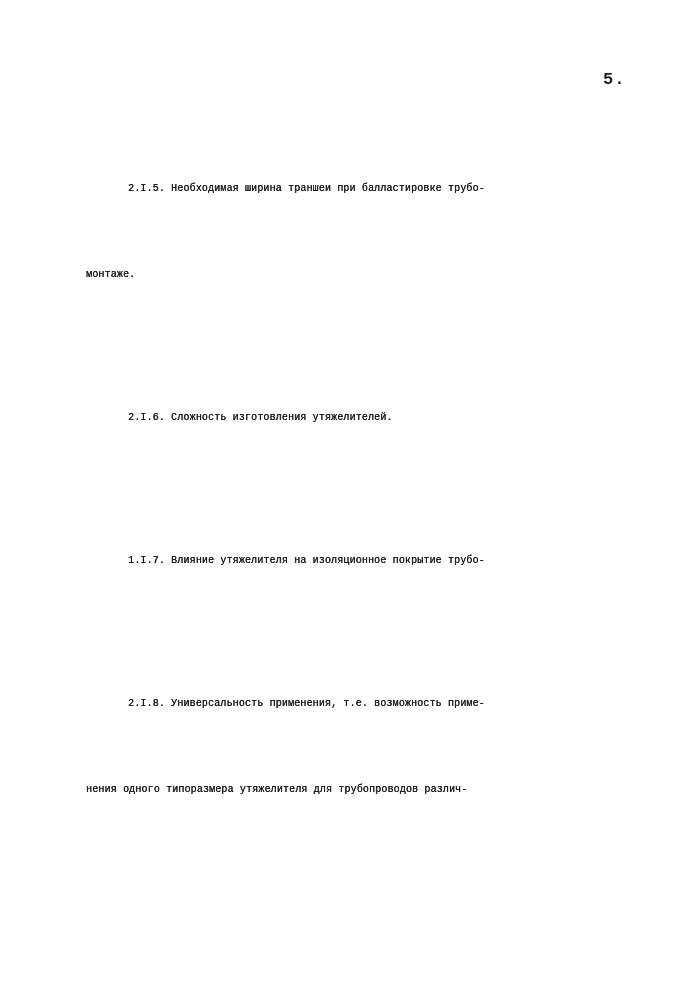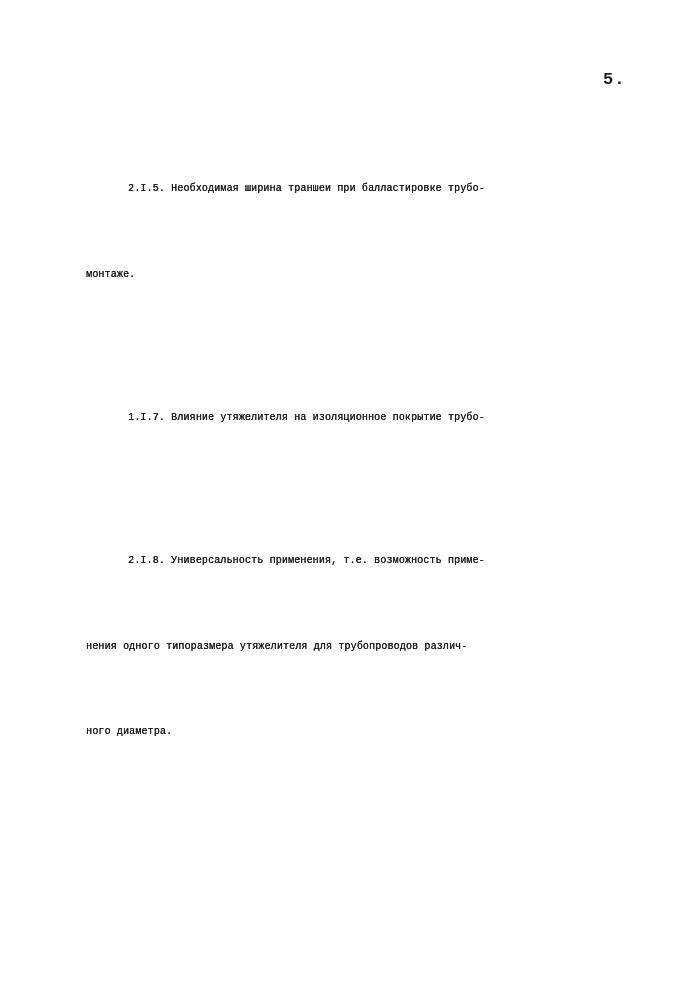--- a/index.html
+++ b/index.html
@@ -45,24 +45,26 @@
 
 <div class="page-number">5.</div>
 
 <div class="doc-body">
 
   <div class="para">
     <span class="line indent">2.I.5. Необходимая ширина траншеи при балластировке трубо-</span>
     <span class="line">монтаже.</span>
   </div>
 
+  <div class="para">
+    <span class="line indent">2.I.6. Сложность изготовления утяжелителей.</span>
+  </div>
 
   <div class="para">
     <span class="line indent">1.I.7. Влияние утяжелителя на изоляционное покрытие трубо-</span>
   </div>
 
   <div class="para">
     <span class="line indent">2.I.8. Универсальность применения, т.е. возможность приме-</span>
     <span class="line">нения одного типоразмера утяжелителя для трубопроводов различ-</span>
-    <span class="line">ного диаметра.</span>
   </div>
 
 </div>
 
 </body></html>

